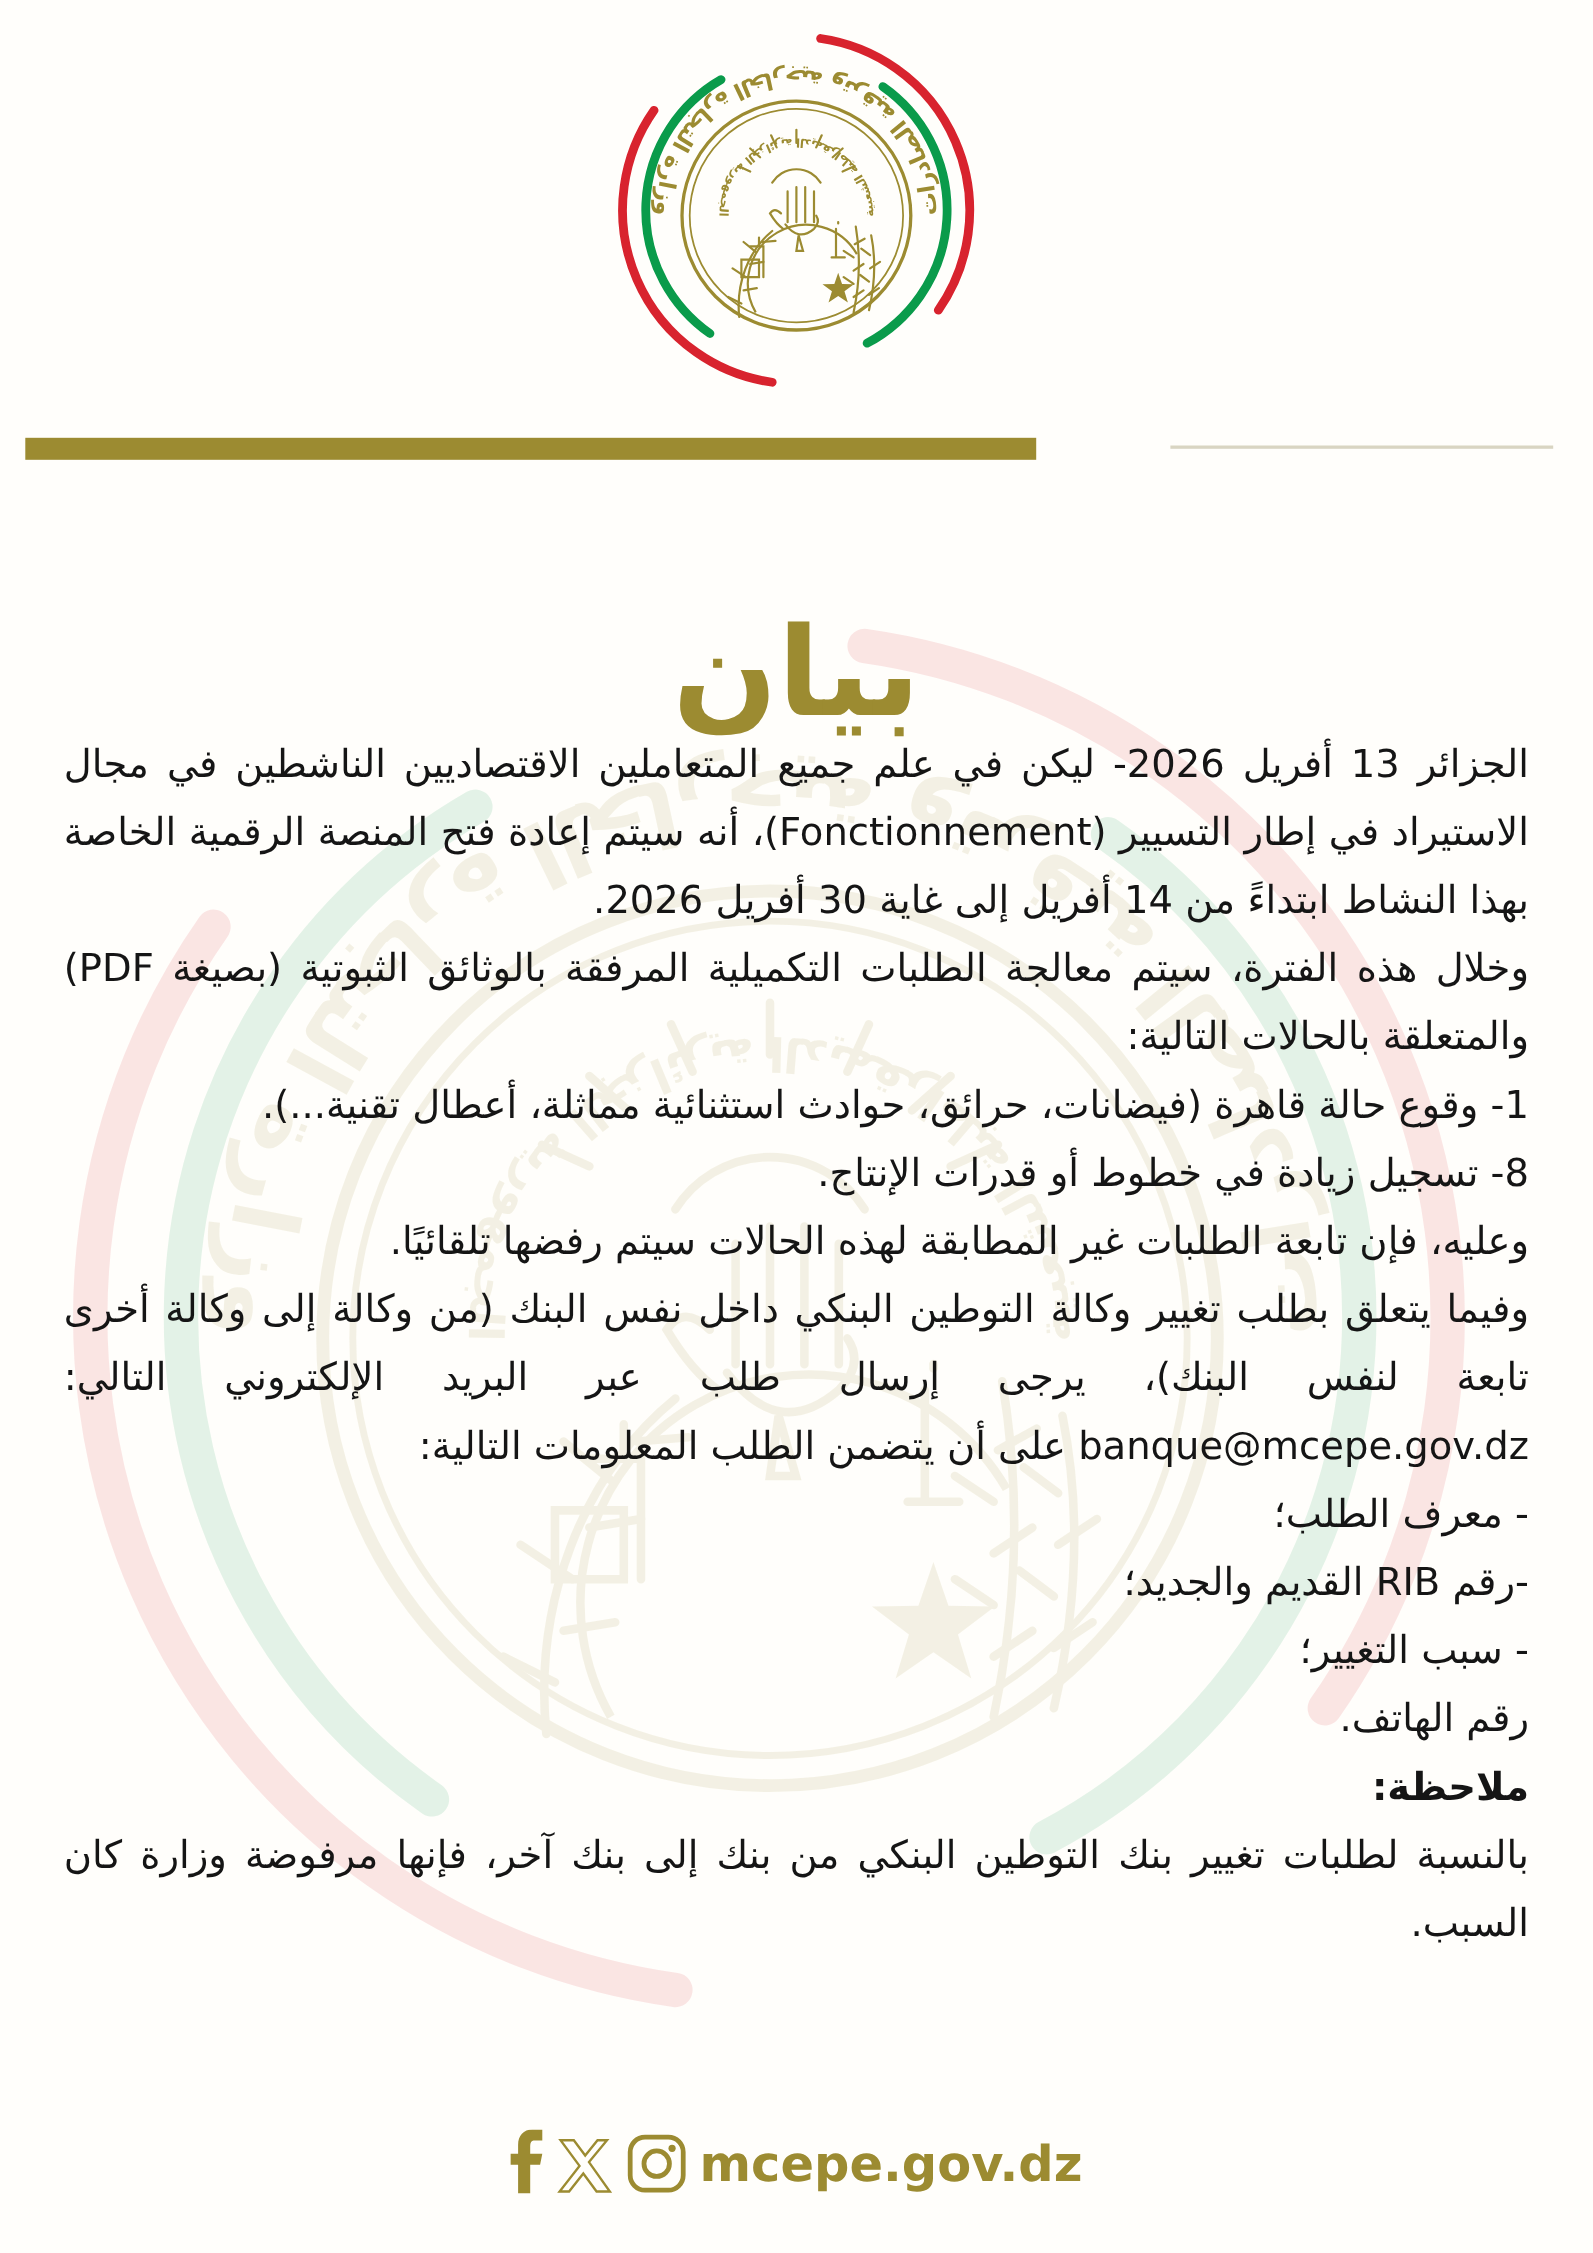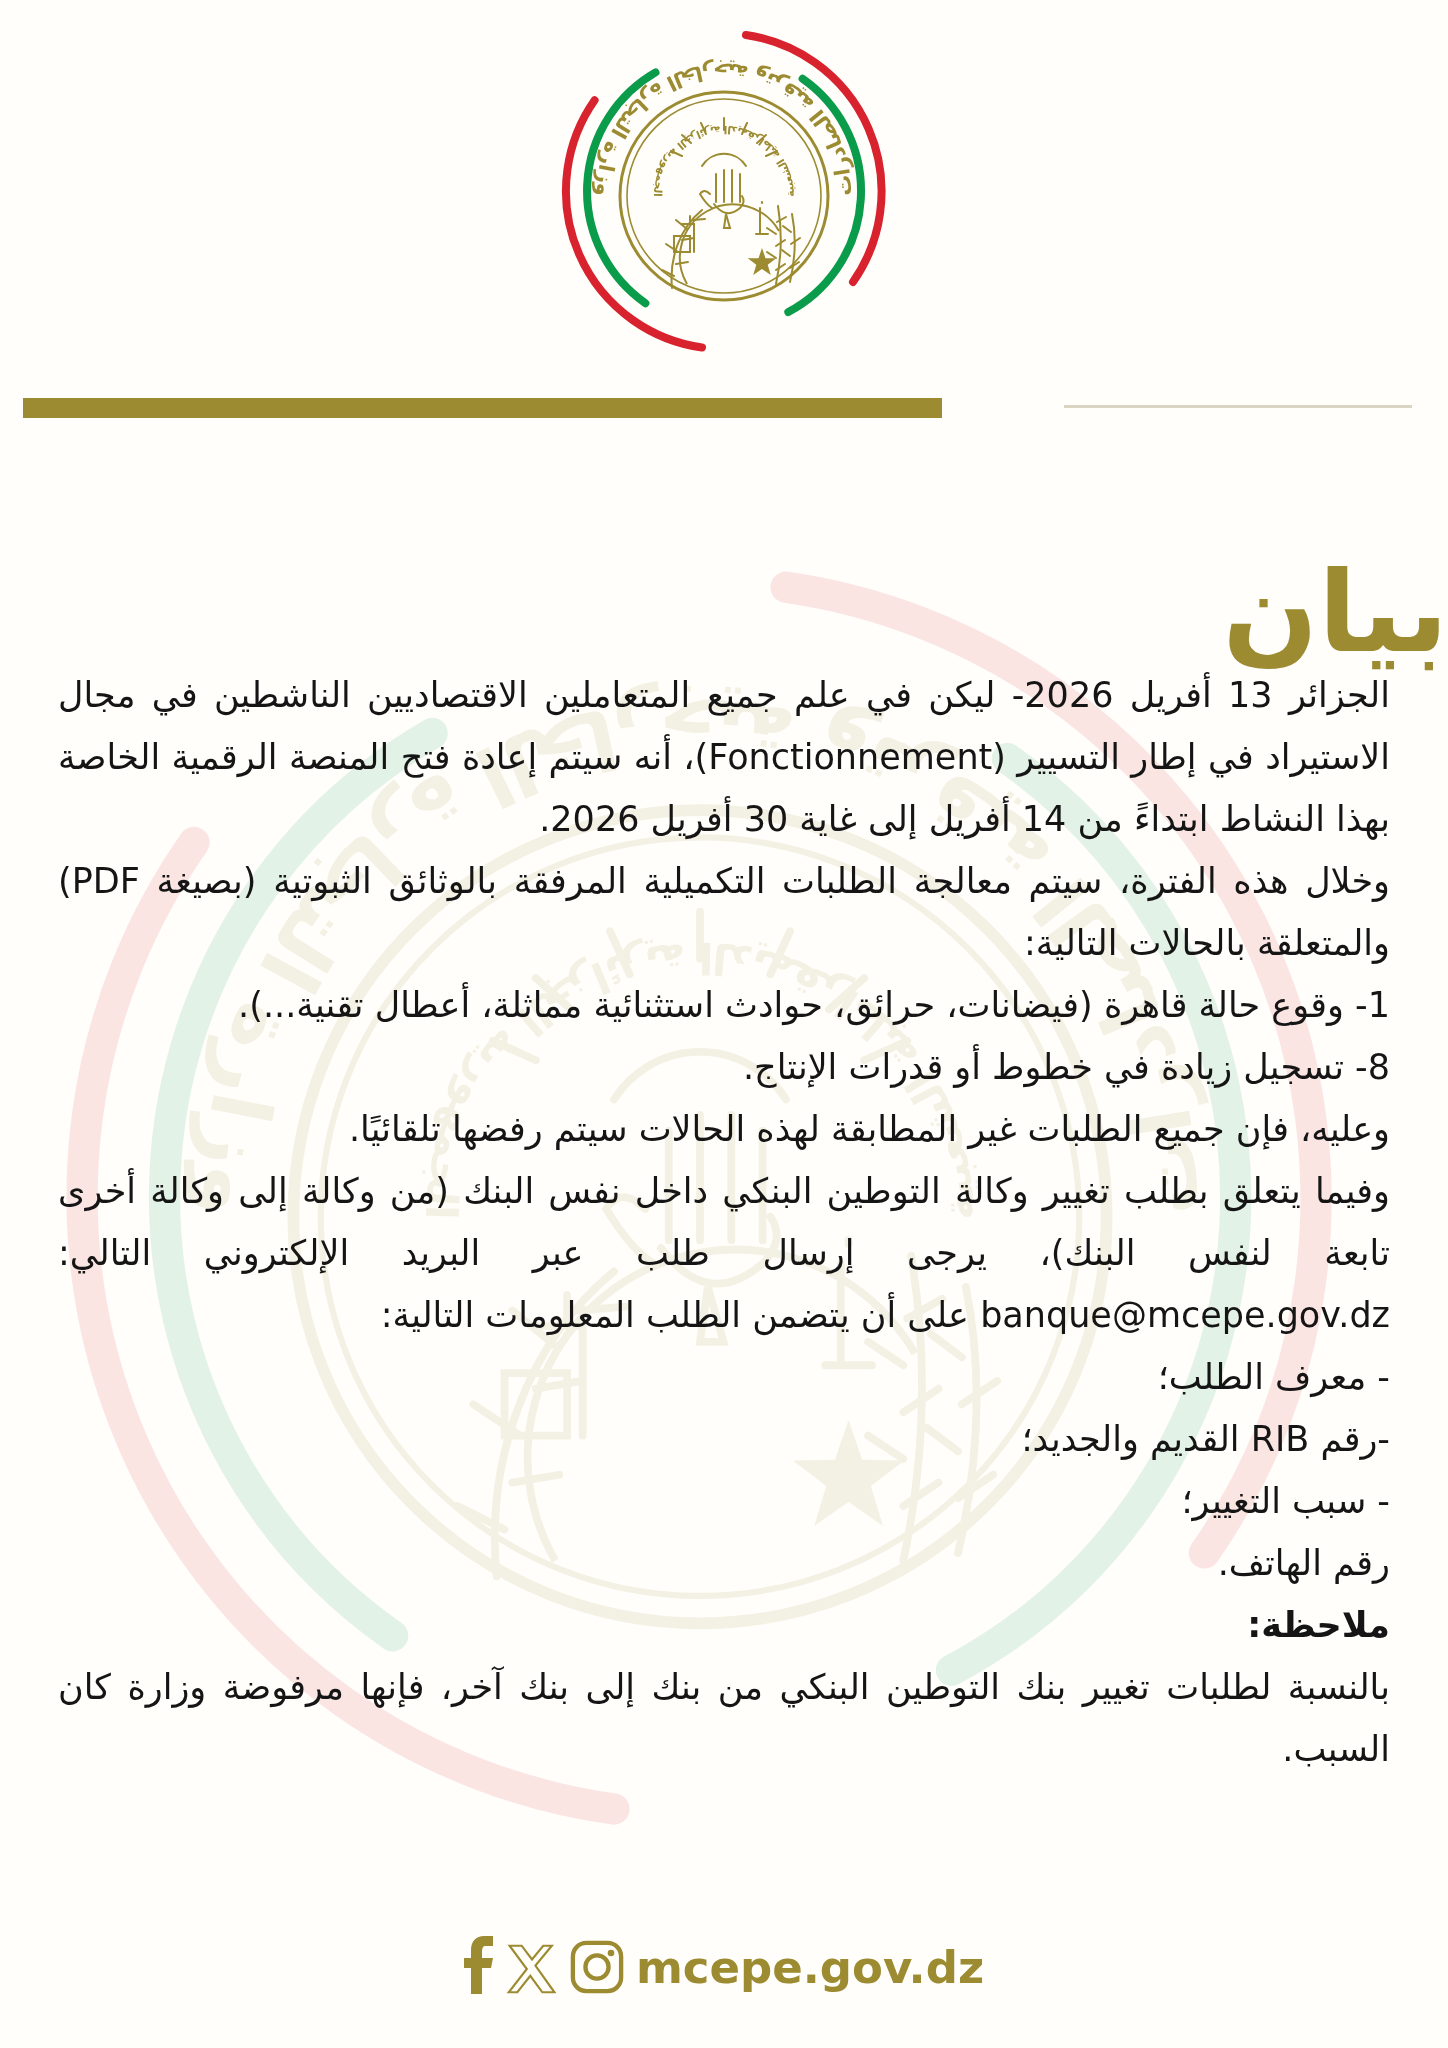--- a/index.html
+++ b/index.html
@@ -30,21 +30,21 @@
   .gold-bar{
     position:absolute;left:23px;top:398px;width:919px;height:20px;
     background:var(--gold);
   }
   .thin-line{
     position:absolute;left:1064px;top:405px;width:348px;height:3px;
     background:var(--faint);
   }
   .page-title{
     position:absolute;top:462px;left:0;width:100%;
-    text-align:right;direction:rtl;
+    text-align:center;direction:rtl;
     font-size:112px;line-height:150px;font-weight:bold;color:var(--gold);
   }
   main.body-text{
     position:absolute;top:664px;right:58px;left:58px;
     direction:rtl;text-align:justify;
     font-size:35px;line-height:62px;color:var(--ink);
   }
   main.body-text p{margin:0}
   .bold{font-weight:bold}
   .email{font-weight:normal;direction:ltr;unicode-bidi:embed}
@@ -139,21 +139,21 @@
   <div class="gold-bar"></div>
   <div class="thin-line"></div>
 
   <h1 class="page-title">بيان</h1>
 
   <main class="body-text">
     <p>الجزائر 13 أفريل 2026- ليكن في علم جميع المتعاملين الاقتصاديين الناشطين في مجال الاستيراد في إطار التسيير (Fonctionnement)، أنه سيتم إعادة فتح المنصة الرقمية الخاصة بهذا النشاط ابتداءً من 14 أفريل إلى غاية 30 أفريل 2026.</p>
     <p>وخلال هذه الفترة، سيتم معالجة الطلبات التكميلية المرفقة بالوثائق الثبوتية (بصيغة PDF) والمتعلقة بالحالات التالية:</p>
     <p>1- وقوع حالة قاهرة (فيضانات، حرائق، حوادث استثنائية مماثلة، أعطال تقنية...).</p>
     <p>8- تسجيل زيادة في خطوط أو قدرات الإنتاج.</p>
-    <p>وعليه، فإن جميع الطلبات غير المطابقة لهذه الحالات سيتم رفضها تلقائيًا.</p>
+    <p>وعليه، فإن تابعة الطلبات غير المطابقة لهذه الحالات سيتم رفضها تلقائيًا.</p>
     <p><span>وفيما يتعلق بطلب تغيير وكالة التوطين البنكي داخل نفس البنك (من وكالة إلى وكالة أخرى تابعة لنفس البنك)، يرجى إرسال طلب عبر البريد الإلكتروني التالي: </span><span class="email">banque@mcepe.gov.dz</span><span> على أن يتضمن الطلب المعلومات التالية:</span></p>
     <p>- معرف الطلب؛</p>
     <p>-رقم RIB القديم والجديد؛</p>
     <p>- سبب التغيير؛</p>
     <p>رقم الهاتف.</p>
     <p class="bold">ملاحظة:</p>
     <p>بالنسبة لطلبات تغيير بنك التوطين البنكي من بنك إلى بنك آخر، فإنها مرفوضة وزارة كان السبب.</p>
   </main>
 
   <footer>

